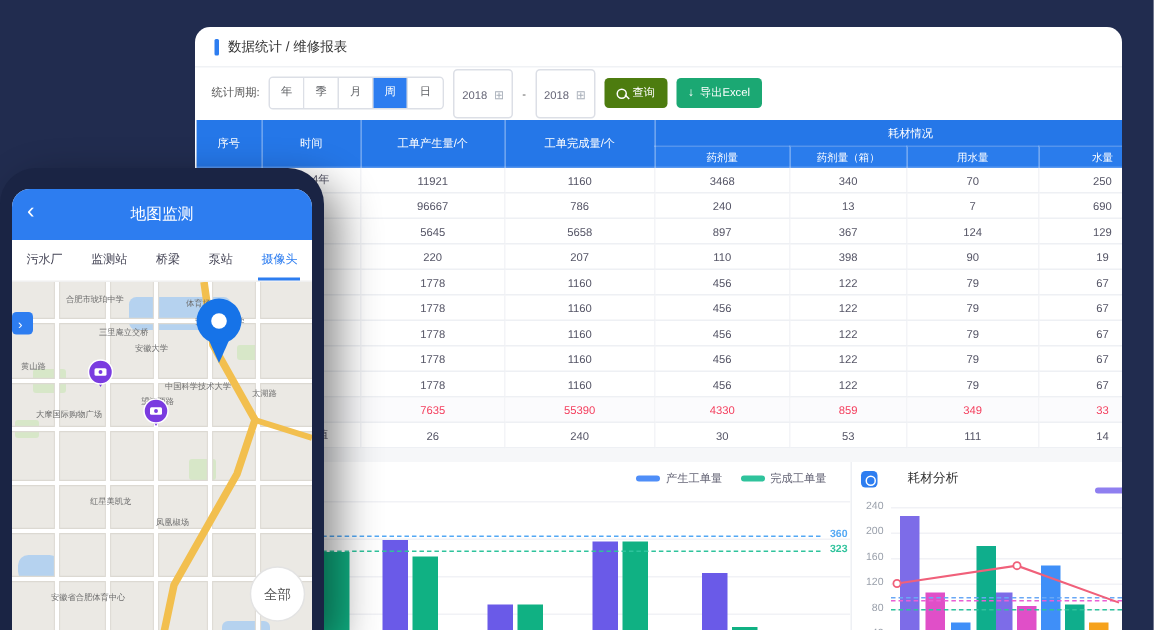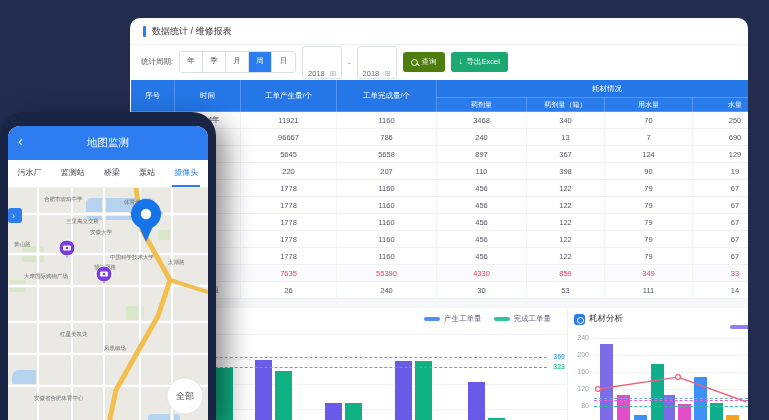--- a/index.html
+++ b/index.html
@@ -12,21 +12,21 @@
          border-radius:10px 10px 0 0;overflow:hidden;z-index:1}
   .breadcrumb{display:flex;align-items:center;height:27px;padding:0 13px;border-bottom:1px solid #f0f2f5}
   .crumb-accent{width:3px;height:11px;background:#2d7df0;border-radius:1px;margin-right:6px}
   .breadcrumb span{font-size:9px;color:#333;font-weight:normal}
 
   .filters{display:flex;align-items:center;gap:6px;height:34px;padding:0 11px;font-size:7.5px;color:#555;white-space:nowrap}
   .seg{display:flex;border:1px solid #dcdfe6;border-radius:3px;overflow:hidden}
   .seg .opt{width:23px;height:20px;line-height:18px;text-align:center;background:#fff;color:#606266;border-right:1px solid #dcdfe6;cursor:pointer}
   .seg .opt:last-child{border-right:none}
   .seg .opt.active{background:#2d7df0;color:#fff}
-  .select,.inputbox{display:flex;align-items:flex-end;height:33px;border:1px solid #dcdfe6;border-radius:3px;padding:0 5px;color:#667;background:#fff}
+  .select,.inputbox{display:flex;align-items:flex-start;height:33px;border:1px solid #dcdfe6;border-radius:3px;padding:12px 5px;color:#667;background:#fff}
   .select{gap:4px;min-width:40px;justify-content:space-between}
   .cal{font-size:8px;color:#a9b0ba}
   .btn{display:flex;align-items:center;gap:4px;height:20px;padding:0 8px;border-radius:3px;color:#fff;cursor:pointer}
   .btn.query{background:#4d7c0f}
   .btn.export{background:#1ba873}
   .mag{position:relative;width:7px;height:7px;border:1.2px solid #fff;border-radius:50%}
   .mag:after{content:"";position:absolute;right:-3px;bottom:-1px;width:4px;height:1.2px;background:#fff;transform:rotate(45deg)}
   .dl{font-size:8px;line-height:8px}
 
   table{border-collapse:collapse;table-layout:fixed;width:647px;font-size:7.5px}
@@ -44,21 +44,21 @@
   .charts{display:flex;height:131px}
   .chart-left{position:relative;width:438px;border-right:1px solid #eef0f4;overflow:hidden}
   .chart-right{position:relative;flex:1;overflow:hidden}
   .legend{position:absolute;top:6px;right:16px;display:flex;gap:12px;align-items:center;z-index:3}
   .legend .item{display:flex;align-items:center;gap:4px;font-size:7.5px;color:#667}
   .legend .dash{width:16px;height:4px;border-radius:2px}
   .grid{position:absolute;left:0;right:0;height:1px;background:#f1f2f6}
   .bar{position:absolute;width:17px}
   .refline{position:absolute;left:0;right:20px;border-top:1px dashed}
   .reflabel{position:absolute;right:2px;transform:translateY(-55%);font-size:7px;font-weight:bold}
-  .rc-title{position:absolute;left:6px;top:5px;display:flex;align-items:center;gap:4px;z-index:3}
+  .rc-title{position:absolute;left:6px;top:5px;display:flex;align-items:center;gap:20px;z-index:3}
   .rc-ico{position:relative;width:11px;height:11px;background:#2d7df0;border-radius:3px}
   .rc-ico:after{content:"";position:absolute;left:3px;top:3px;width:5px;height:5px;border:1.2px solid #fff;border-radius:50%}
   .rc-title span{font-size:8.5px;color:#333}
   .tick{position:absolute;left:0;width:21px;text-align:right;font-size:7px;color:#9aa0ab}
   .rbar{position:absolute;width:13px}
   .rleg{position:absolute;right:-6px;top:17px;width:24px;height:4px;border-radius:2px;background:#8f7ff0}
 
   
   .phone{position:absolute;left:0;top:112px;width:216px;height:308px;z-index:5;
          background:#1a2444;border-radius:24px 24px 0 0;padding:14px 8px 0 8px;

